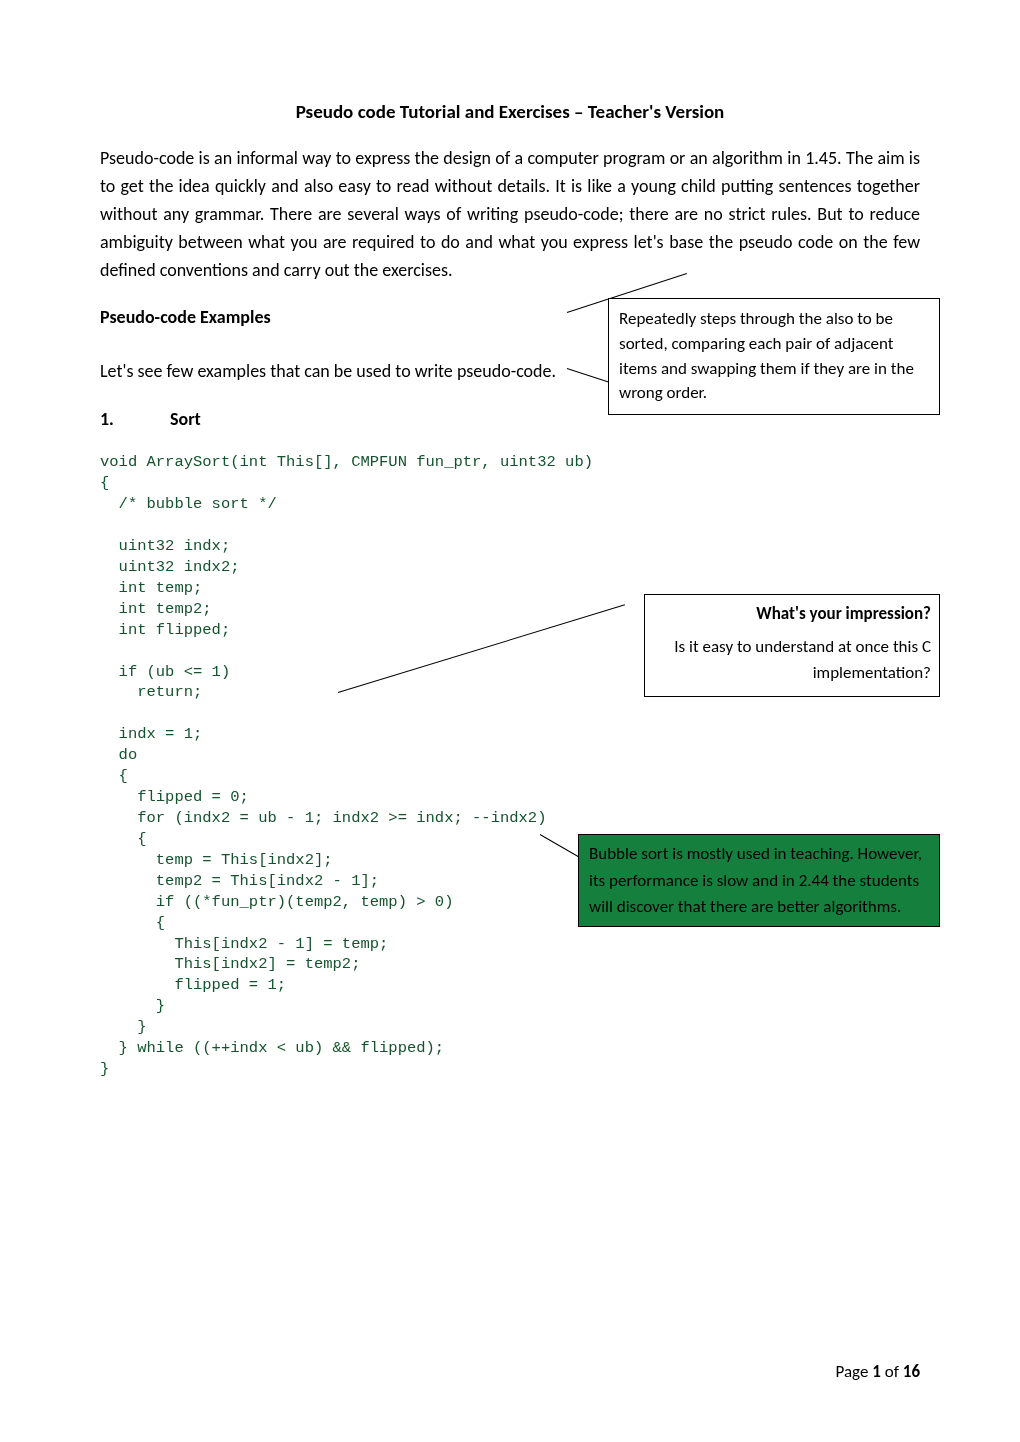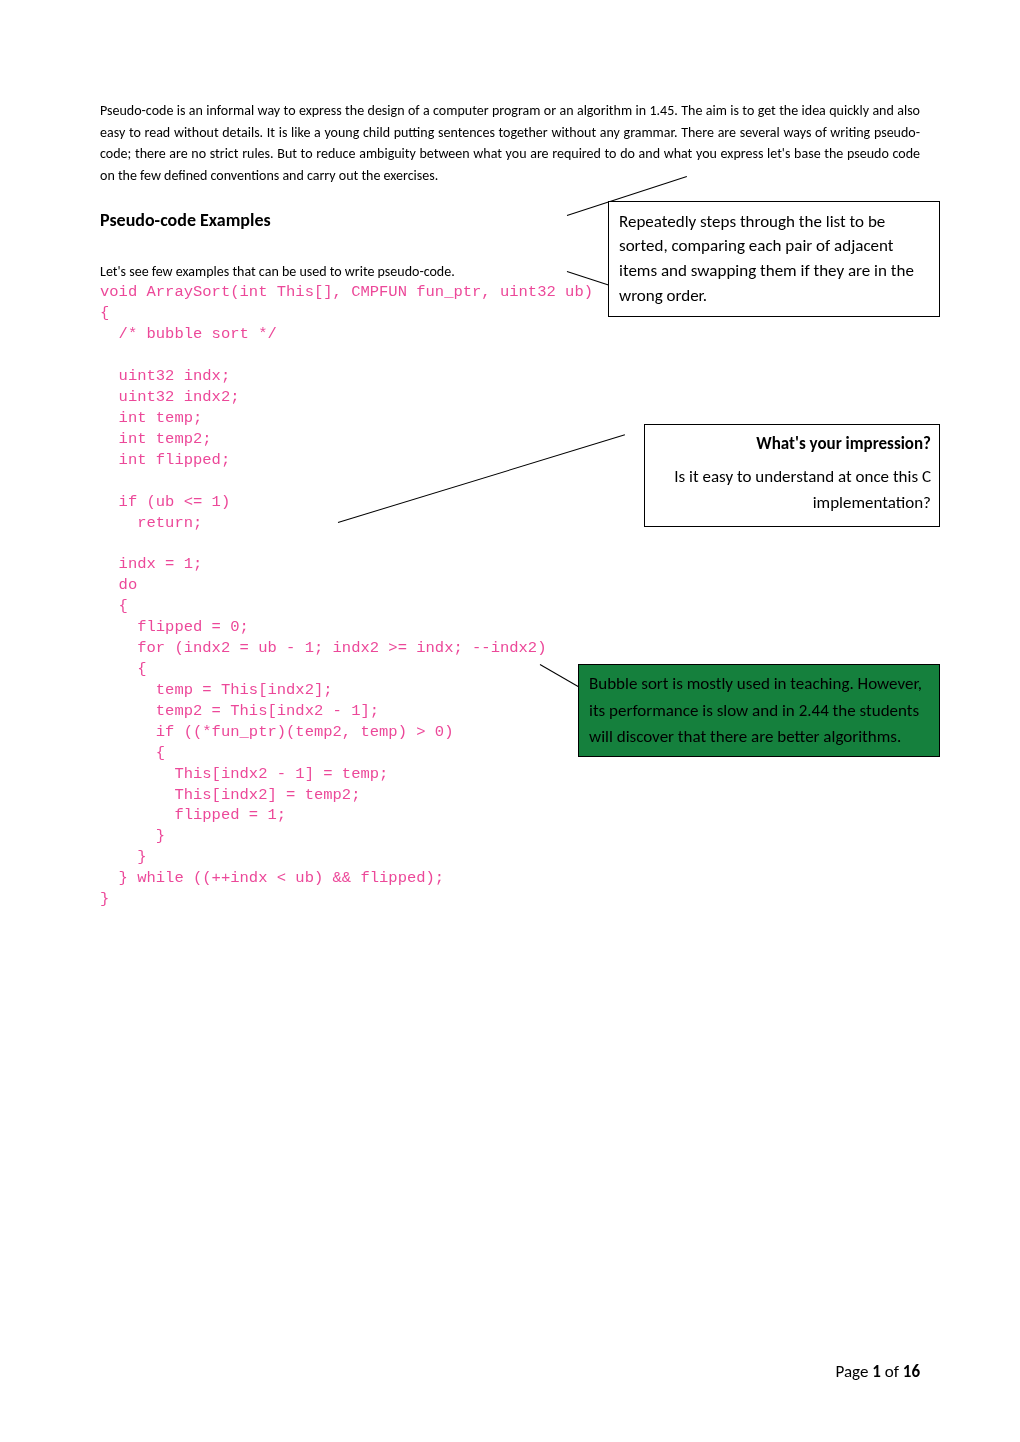--- a/index.html
+++ b/index.html
@@ -17,21 +17,21 @@
     box-sizing: border-box;
     padding: 100px 100px 0 100px;
   }
   .title {
     text-align: center;
     font-weight: 700;
     font-size: 19px;
     margin-bottom: 22px;
   }
   .para {
-    font-size: 14px;
+    font-size: 18px;
     line-height: 1.55;
     text-align: justify;
     margin-bottom: 22px;
   }
   .subhead {
     font-weight: 700;
     font-size: 18px;
     margin-bottom: 30px;
   }
   .two-col {
@@ -60,21 +60,21 @@
   .sort-para {
     font-size: 18px;
     line-height: 1.55;
     text-align: justify;
     margin-bottom: 22px;
   }
   .bi { font-weight:700; font-style: italic; }
   .code {
     font-family: "Courier New", Courier, monospace;
     font-size: 15.5px;
-    color: #ec4899;
+    color: #14532d;
     white-space: pre;
     line-height: 1.35;
     position: relative;
   }
   .impression-box {
     position: absolute;
     right: -20px;
     top: 142px;
     width: 278px;
     border: 1px solid #000;
@@ -109,33 +109,37 @@
   .footer .pg { font-weight:700; }
   
   .conn-a { position:absolute; left:467px; top:6px; width:126px; height:1px; background:#000; transform: rotate(-18deg); transform-origin:left center;}
   .conn-b { position:absolute; left:467px; top:62px; width:126px; height:1px; background:#000; transform: rotate(18deg); transform-origin:left center;}
 </style>
 </head>
 <body>
 
 <div class="page">
 
+  <div class="title">Pseudo code Tutorial and Exercises – Teacher's Version</div>
 
   <div class="para">Pseudo-code is an informal way to express the design of a computer program or an algorithm in 1.45. The aim is to get the idea quickly and also easy to read without details. It is like a young child putting sentences together without any grammar. There are several ways of writing pseudo-code; there are no strict rules. But to reduce ambiguity between what you are required to do and what you express let's base the pseudo code on the few defined conventions and carry out the exercises.</div>
 
   <div class="two-col">
     <div class="conn-a"></div>
     <div class="conn-b"></div>
 
     <div class="left-block">
       <div class="subhead">Pseudo-code Examples</div>
       <div class="para" style="margin-bottom:0;">Let's see few examples that can be used to write pseudo-code.</div>
+      <div class="num-head">
+        <span class="num">1.</span><span>Sort</span>
+      </div>
     </div>
 
-    <div class="callout-box">Repeatedly steps through the list to be sorted, comparing each pair of adjacent items and swapping them if they are in the wrong order.</div>
+    <div class="callout-box">Repeatedly steps through the also to be sorted, comparing each pair of adjacent items and swapping them if they are in the wrong order.</div>
   </div>
 
 
   <div style="position:relative;">
     <div class="code">void ArraySort(int This[], CMPFUN fun_ptr, uint32 ub)
 {
   /* bubble sort */
 
   uint32 indx;
   uint32 indx2;

